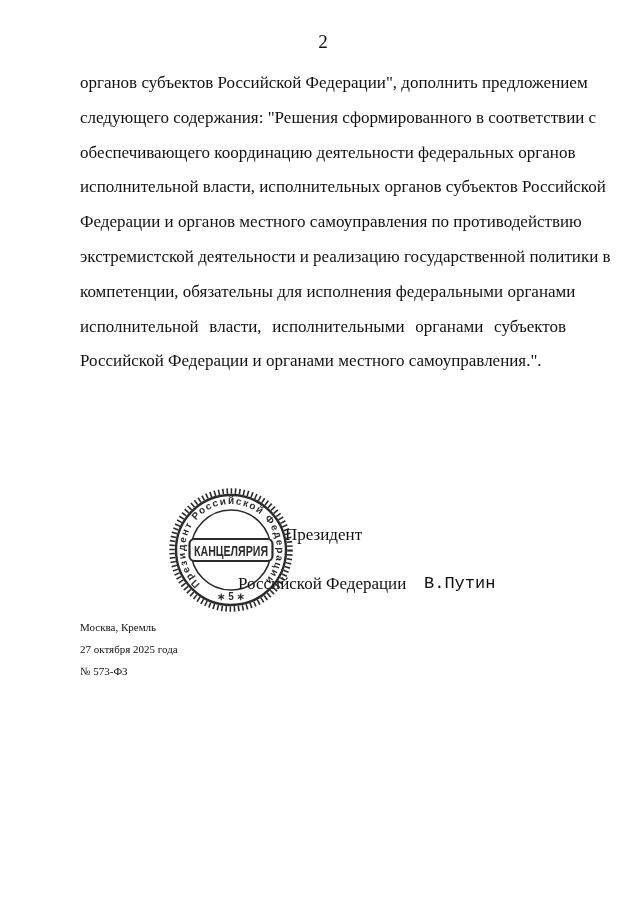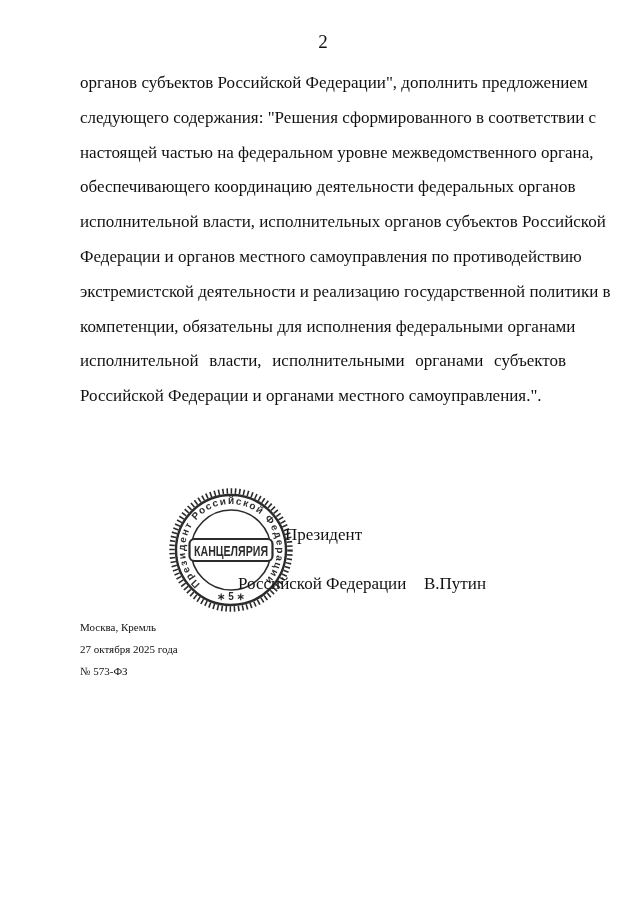--- a/index.html
+++ b/index.html
@@ -31,21 +31,21 @@
     text-align: justify;
     text-align-last: justify;
   }
   .jline.last-line {
     text-align: left;
     text-align-last: left;
   }
 
   .sig-line1 { position: absolute; left: 285px; top: 526px; font-size: 17px; line-height: 1; }
   .sig-line2 { position: absolute; left: 238px; top: 575px; font-size: 17px; line-height: 1; }
-  .sig-name  { position: absolute; left: 424px; top: 575px; font-size: 17px; line-height: 1; }
+  .sig-name  { position: absolute; left: 424px; top: 575px; font-size: 17px; line-height: 1; font-family: Liberation Mono, monospace; }
 
   .footer-block {
     position: absolute;
     left: 80px; top: 616px;
     font-size: 11px;
     line-height: 22px;
   }
 
   .stamp {
     position: absolute;
@@ -73,21 +73,20 @@
 </head>
 <body>
 
 <div class="page">
 
   <div class="page-number">2</div>
 
   <div class="body-text">
     <div class="jline">органов субъектов Российской Федерации", дополнить предложением</div>
     <div class="jline">следующего содержания: "Решения сформированного в соответствии с</div>
-    <div class="jline">настоящей частью на федеральном уровне межведомственного органа,</div>
     <div class="jline">обеспечивающего координацию деятельности федеральных органов</div>
     <div class="jline">исполнительной власти, исполнительных органов субъектов Российской</div>
     <div class="jline">Федерации и органов местного самоуправления по противодействию</div>
     <div class="jline">экстремистской деятельности и реализацию государственной политики в</div>
     <div class="jline">компетенции, обязательны для исполнения федеральными органами</div>
     <div class="jline">исполнительной власти, исполнительными органами субъектов</div>
     <div class="jline last-line">Российской Федерации и органами местного самоуправления.".</div>
   </div>
 
   <div class="sig-line1">Президент</div>

